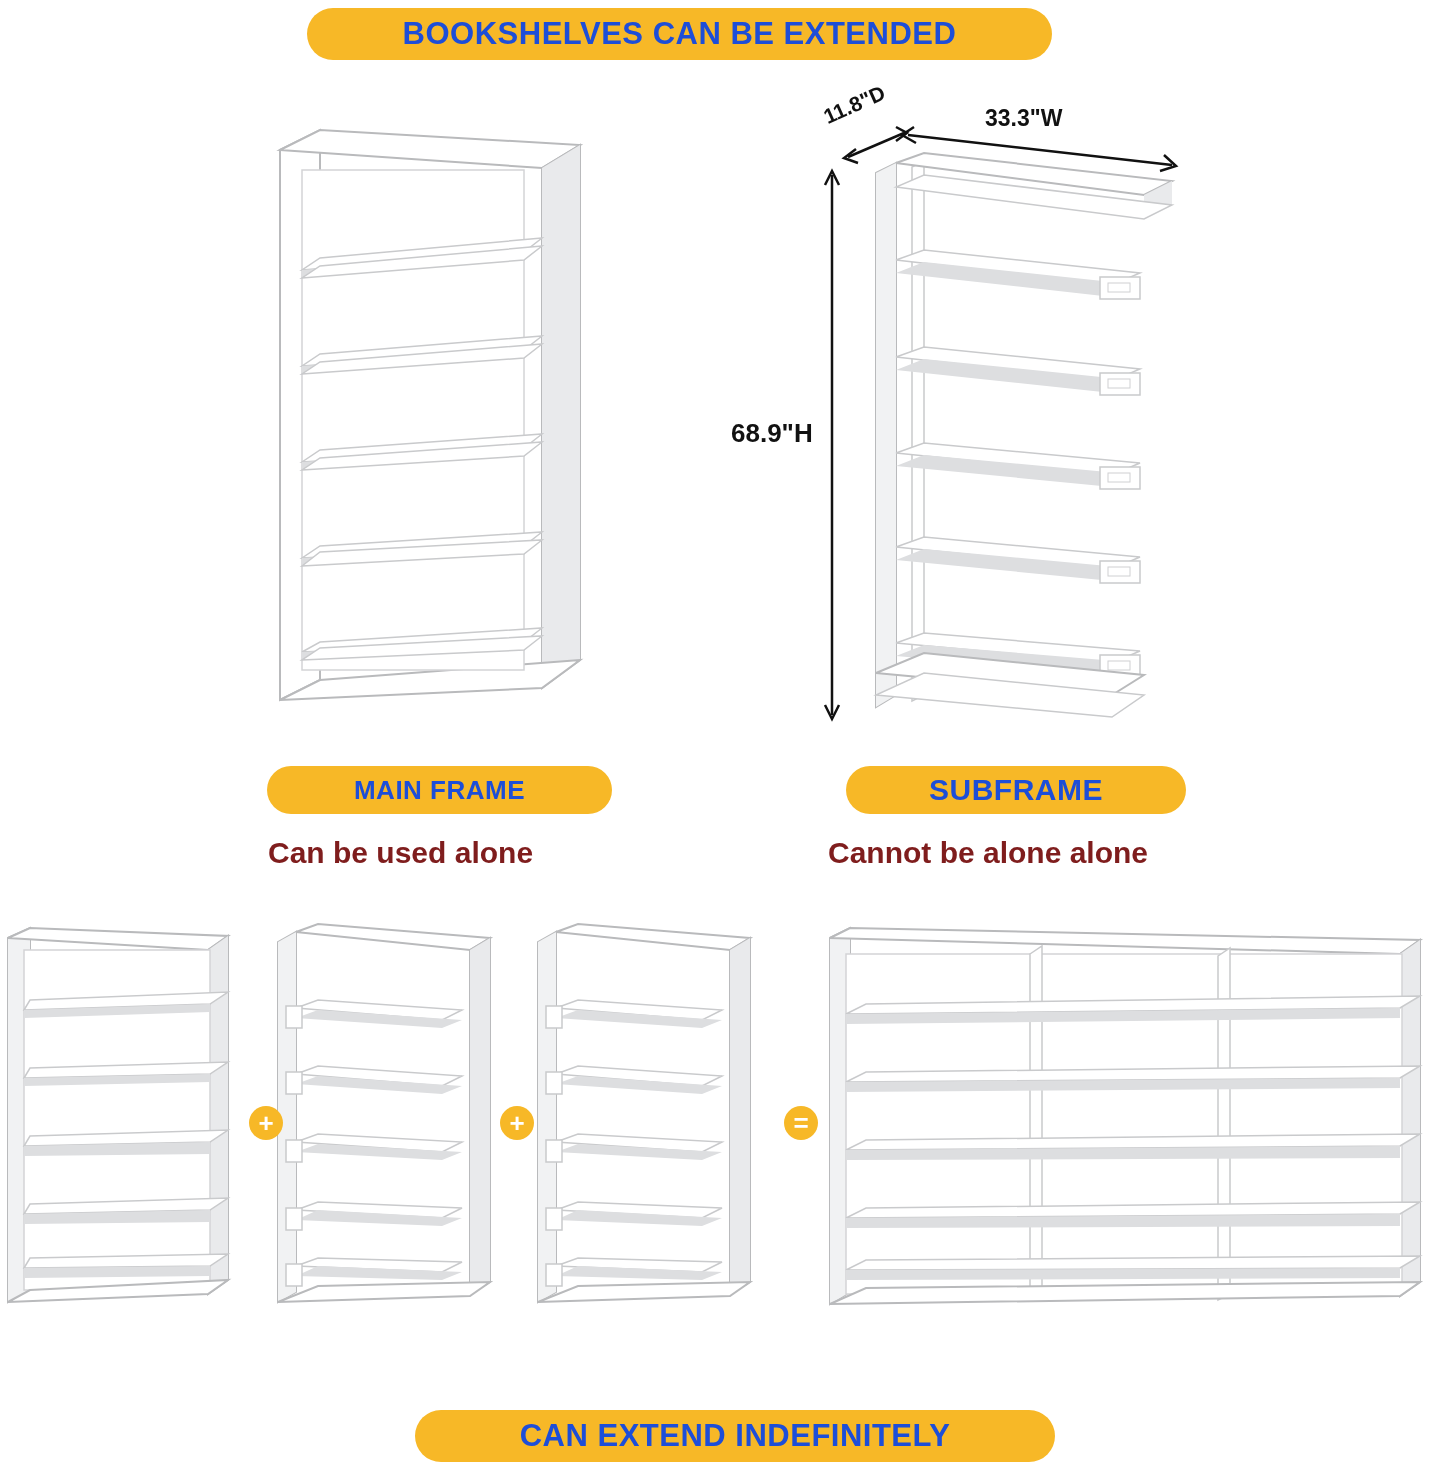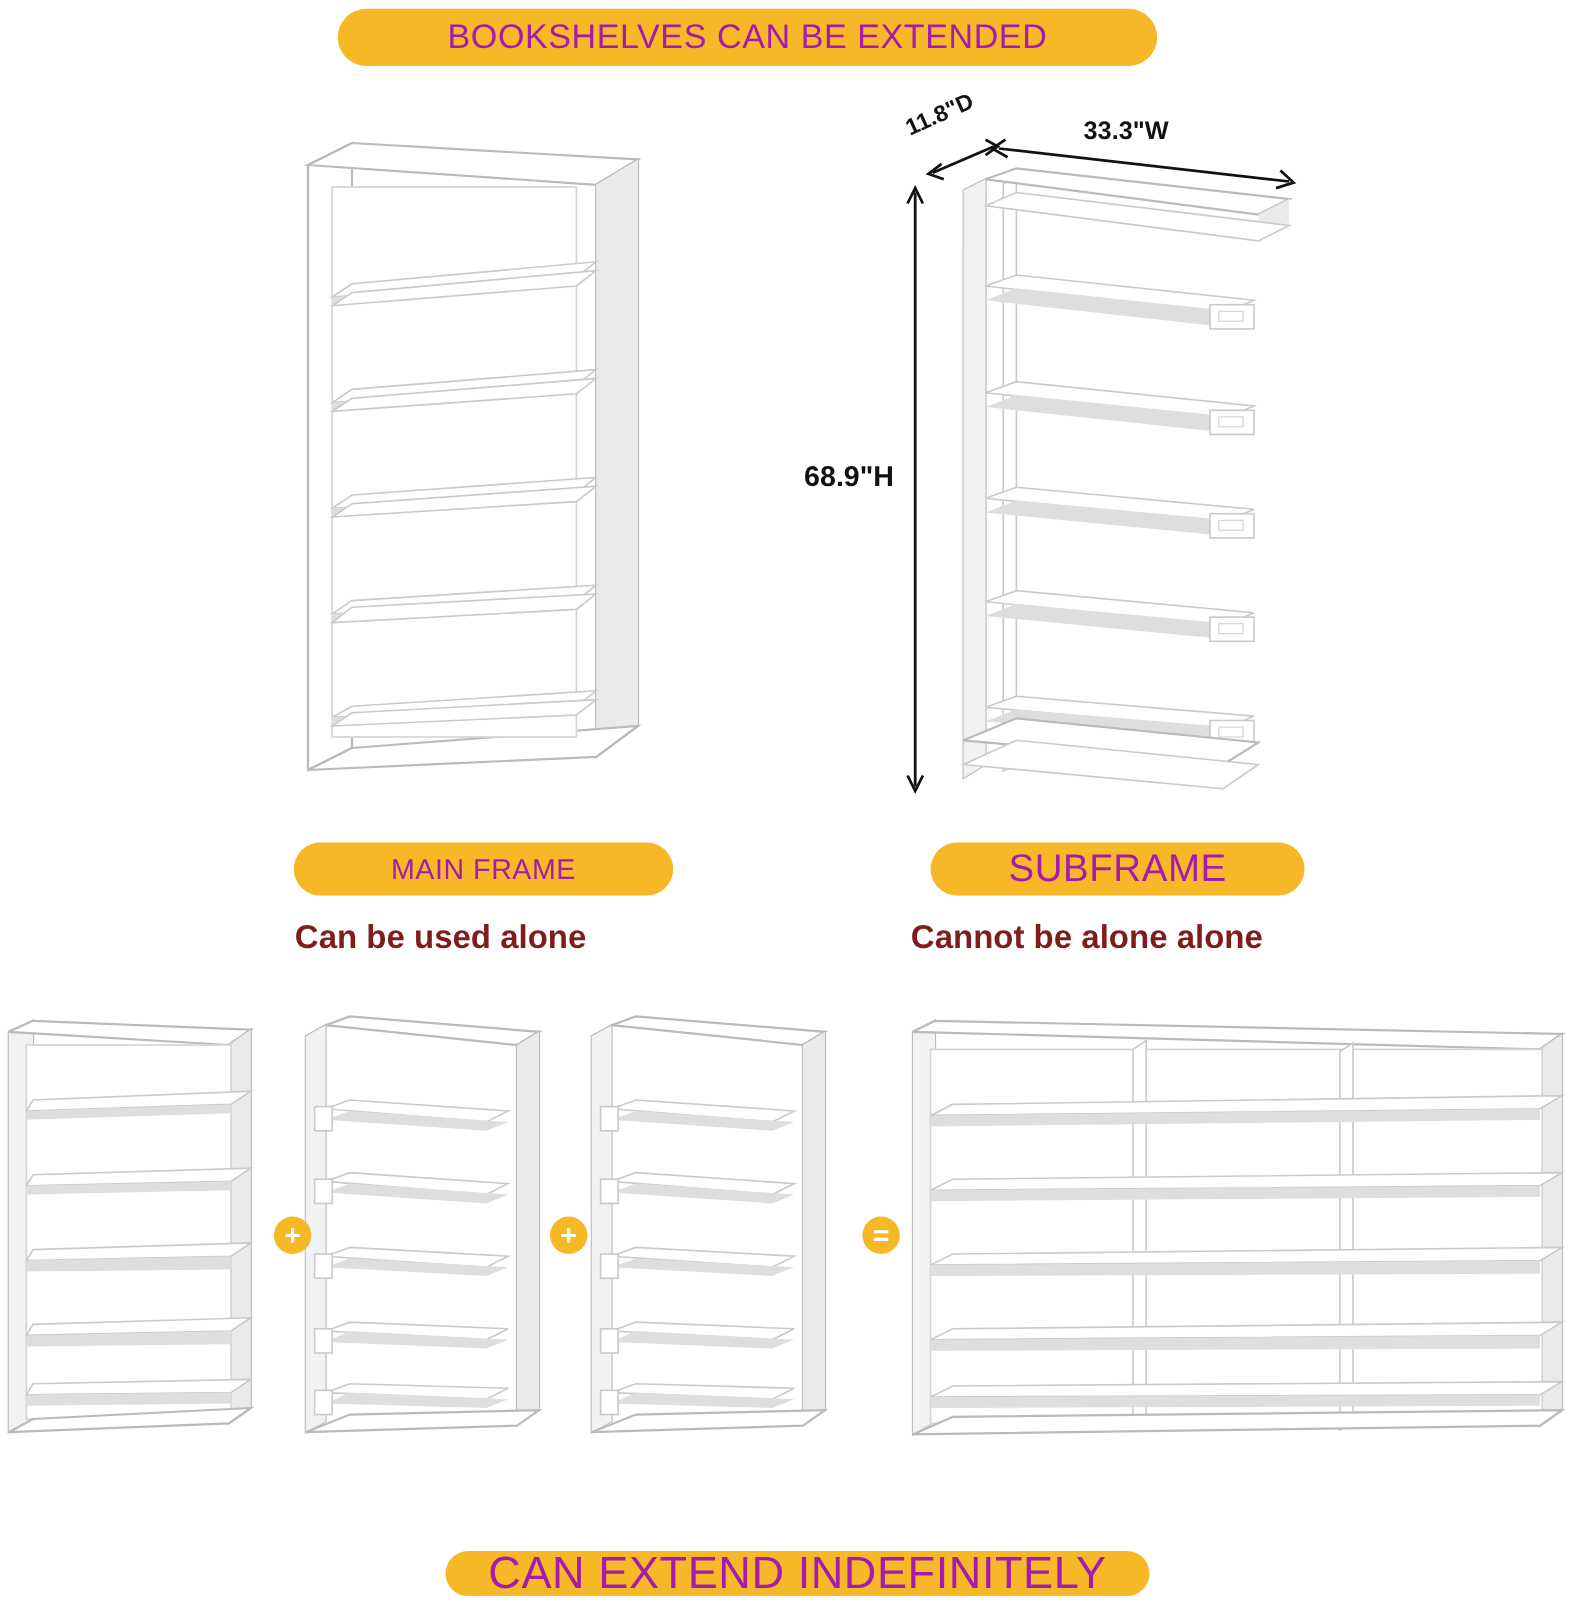--- a/index.html
+++ b/index.html
@@ -16,56 +16,56 @@
     overflow: hidden;
   }
 
   .pill {
     position: absolute;
     background: #F7B827;
     border-radius: 999px;
     display: flex;
     align-items: center;
     justify-content: center;
-    font-weight: normal;
-    color: #a21caf;
+    font-weight: bold;
+    color: #1d4ed8;
     letter-spacing: 0.5px;
     white-space: nowrap;
   }
 
   #banner-top {
     left: 307px;
     top: 8px;
     width: 745px;
     height: 52px;
     font-size: 31px;
   }
 
   #banner-bottom {
-    left: 405px;
+    left: 415px;
     top: 1410px;
     width: 640px;
-    height: 41px;
-    font-size: 41px;
+    height: 52px;
+    font-size: 31px;
   }
 
   #label-main-frame {
     left: 267px;
     top: 766px;
     width: 345px;
     height: 48px;
     font-size: 26px;
   }
 
   #label-subframe {
     left: 846px;
     top: 766px;
     width: 340px;
     height: 48px;
-    font-size: 35px;
+    font-size: 30px;
   }
 
   .caption {
     position: absolute;
     font-weight: bold;
     font-size: 30px;
     color: #7f1d1d;
     white-space: nowrap;
   }
   #caption-main { left: 268px; top: 836px; }

